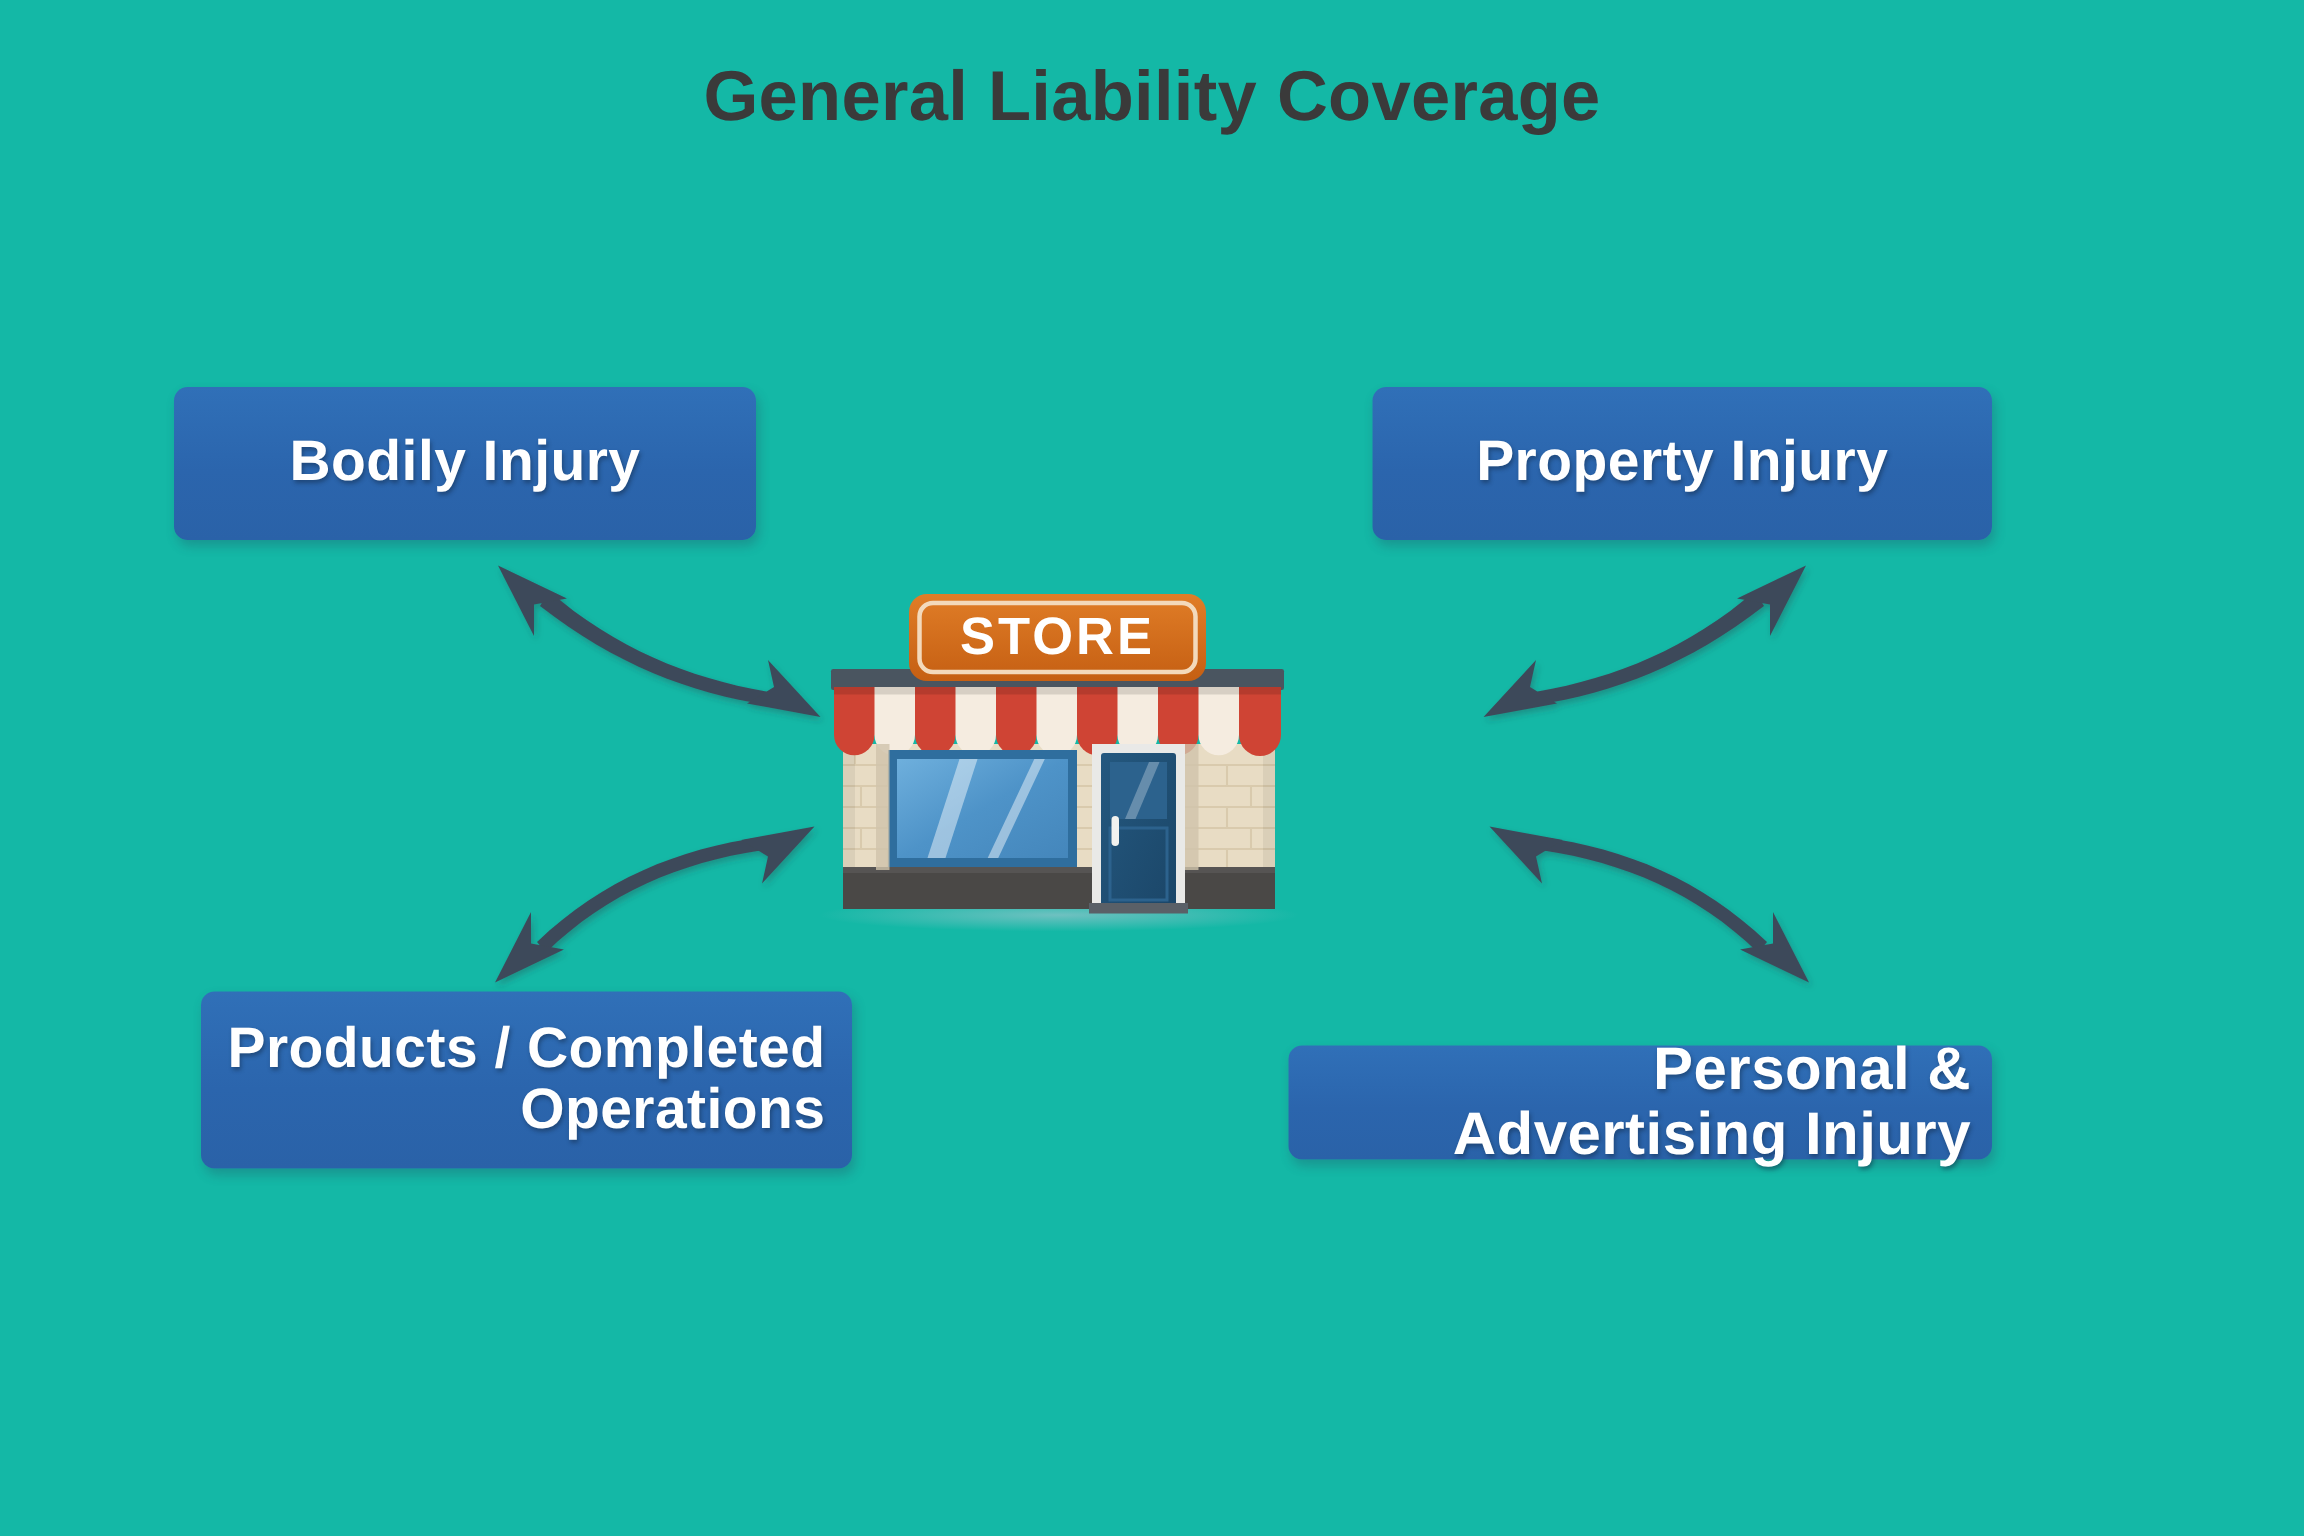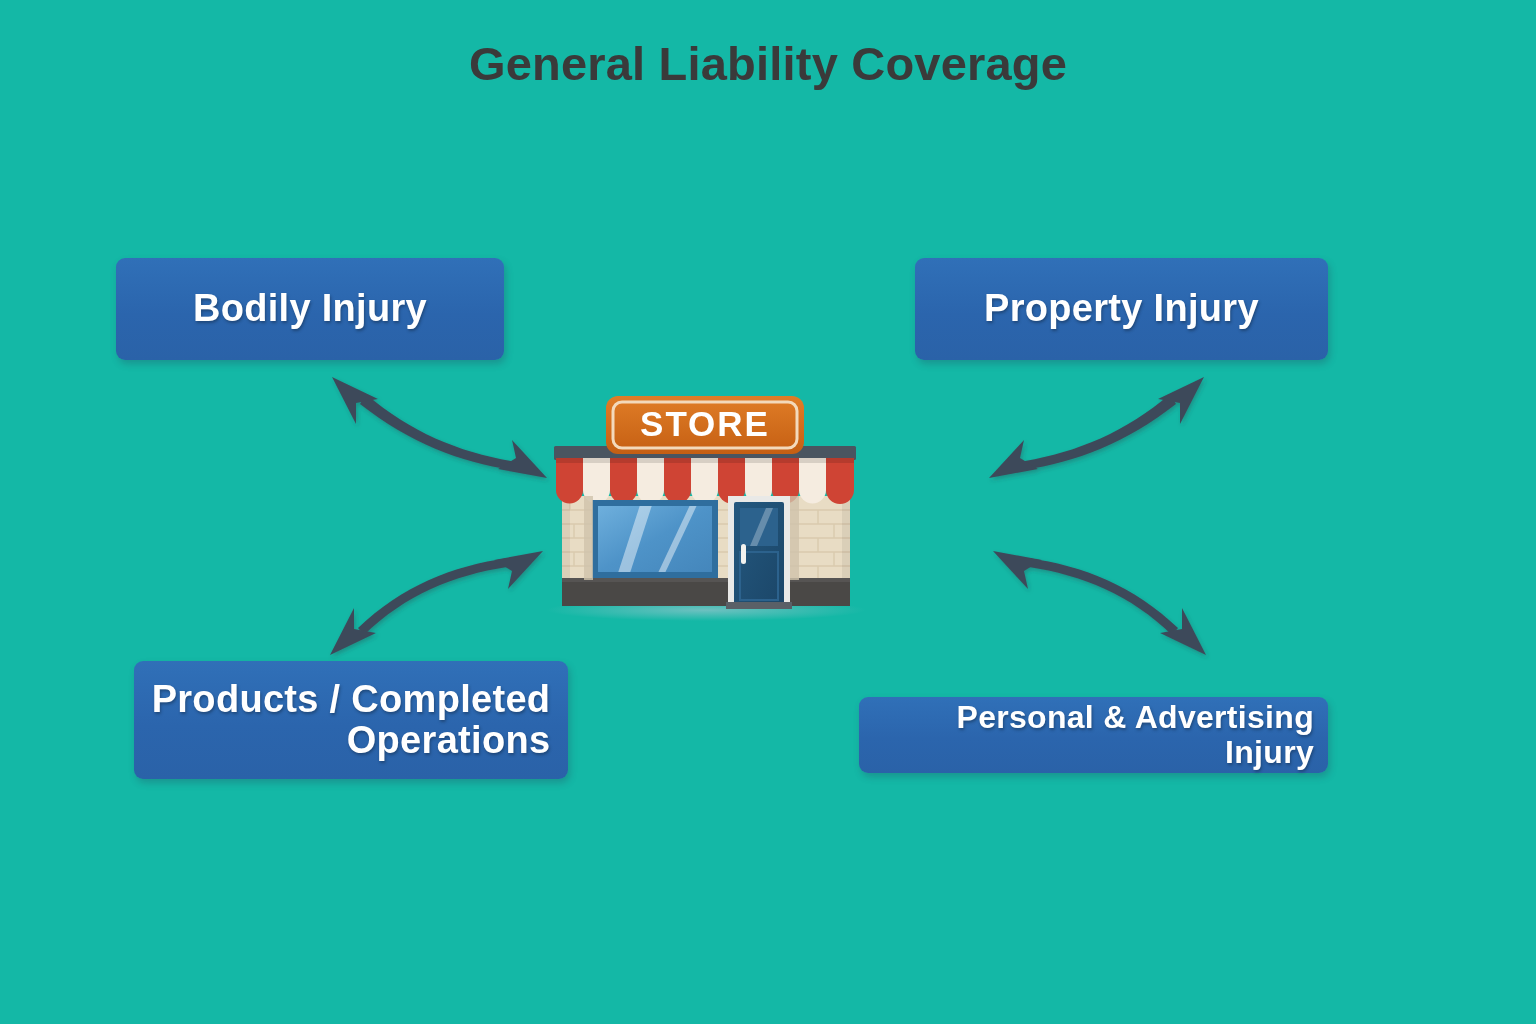--- a/index.html
+++ b/index.html
@@ -61,21 +61,21 @@
     text-shadow: 1px 2px 3px rgba(15,35,60,0.45);
     white-space: pre-line;
     letter-spacing: 0.3px;
   }
 
   #box-bodily-injury   { left: 116px; top: 258px;  width: 388px; height: 102px; }
   #box-property-damage { left: 915px; top: 258px;  width: 413px; height: 102px; }
   #box-products-ops    { left: 116px; top: 661px;  width: 434px; height: 118px; margin-left: 18px; }
   #box-personal-adv    { left: 859px; top: 697px;  width: 469px; height:  76px; }
 
-  #box-personal-adv .cov-label { font-size: 32px; }
+  #box-personal-adv .cov-label { font-size: 40px; }
   #box-products-ops .cov-label { font-size: 38px; }
 
   
   #arrows-layer {
     position: absolute;
     left: 0; top: 0;
     width: 1536px;
     height: 1024px;
     pointer-events: none;
   }

